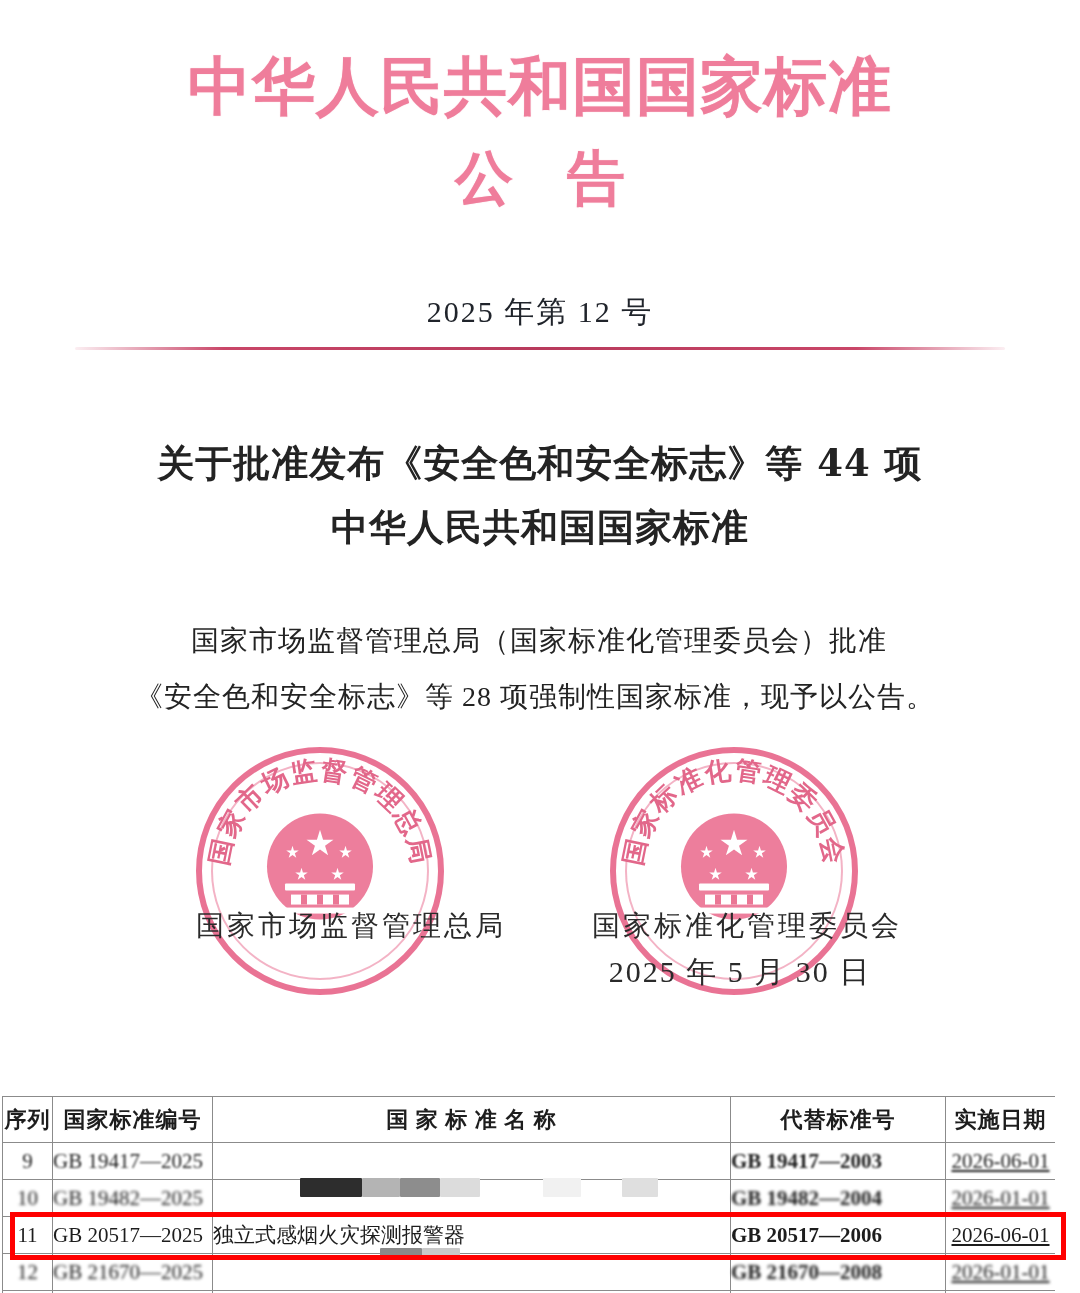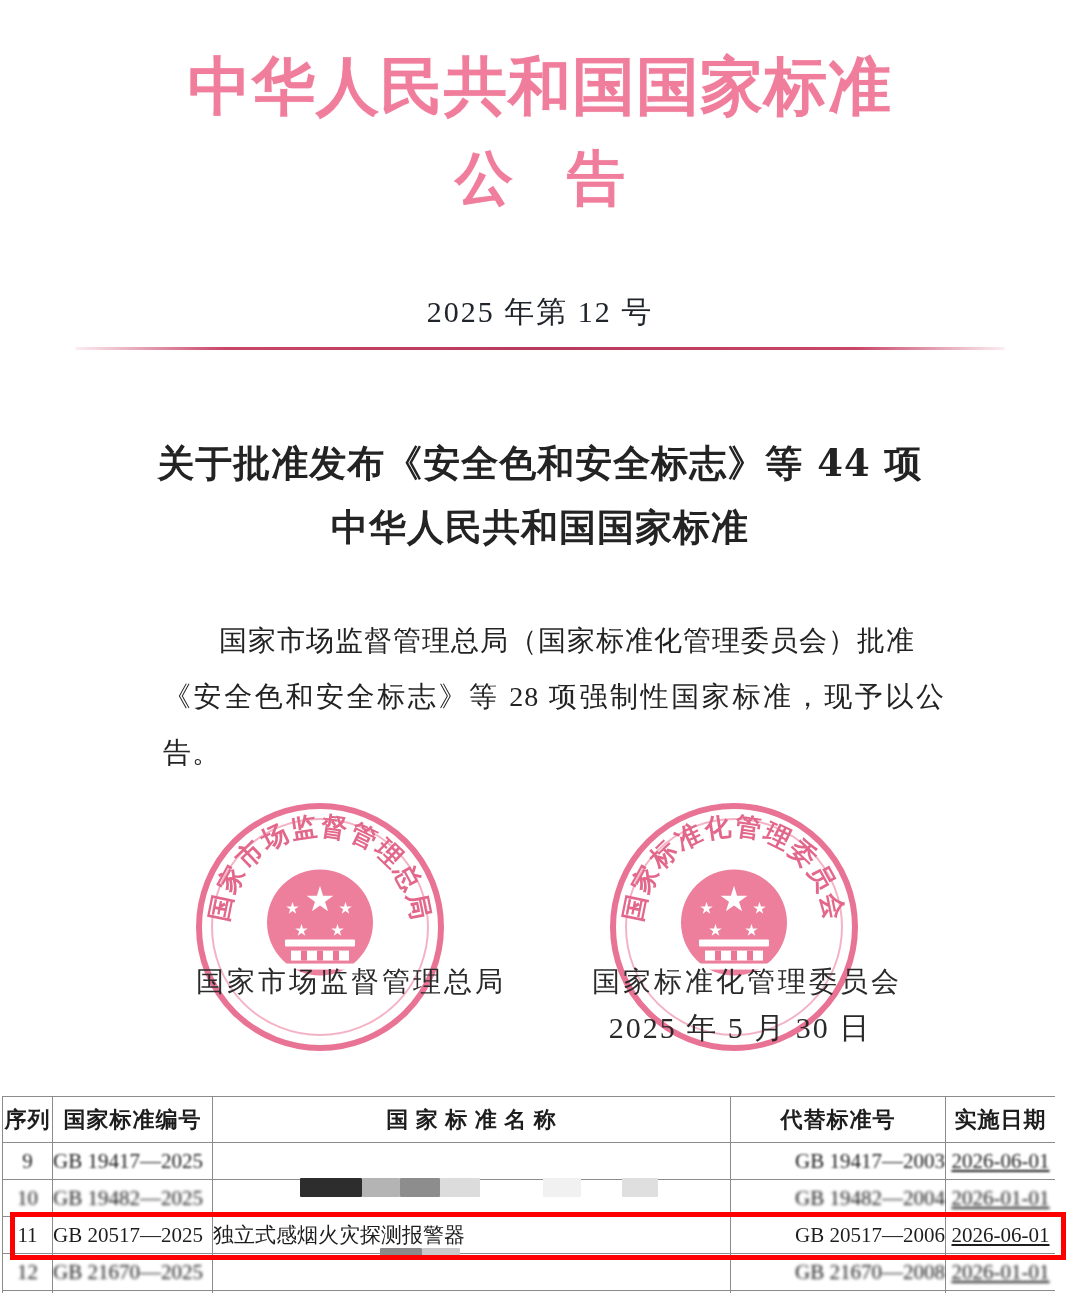--- a/index.html
+++ b/index.html
@@ -80,21 +80,21 @@
   
   .body-para {
     margin: 54px auto 0;
     width: 810px;
     font-size: 28px;
     line-height: 2.0;
     color: #232323;
     letter-spacing: 1px;
     text-align: justify;
   }
-  .body-para .line { display: block; margin-left: 28px; }
+  .body-para .line { display: block; }
   .body-para .line-1 { text-indent: 56px; }
 
   
   .seals {
     position: relative;
     margin-top: 22px;
     height: 260px;
   }
   .seal {
     position: absolute;
@@ -214,21 +214,21 @@
   th.c-name { letter-spacing: 9px; padding-left: 9px; }
   table.std tbody td {
     height: 37px;
     font-size: 21px;
     color: #1d1d1d;
     white-space: nowrap;
   }
   td.c-seq  { text-align: center; }
   td.c-code { text-align: left; padding-left: 16px; }
   td.c-name { text-align: left; padding-left: 14px; }
-  td.c-repl { text-align: right; padding-left: 16px; }
+  td.c-repl { text-align: left; padding-left: 16px; font-weight: bold; }
   td.c-date { text-align: center; text-decoration: underline; }
 
   
   .redacted td { color: rgba(40,40,40,0.45); filter: blur(0.9px); }
   .redacted-soft td { color: rgba(40,40,40,0.30); filter: blur(1.6px); }
   .redacted-faint td { color: rgba(40,40,40,0.16); filter: blur(2.4px); }
   .blk { position: absolute; top: 0; height: 19px; border-radius: 1px; }
 
   
   .highlight-box {

